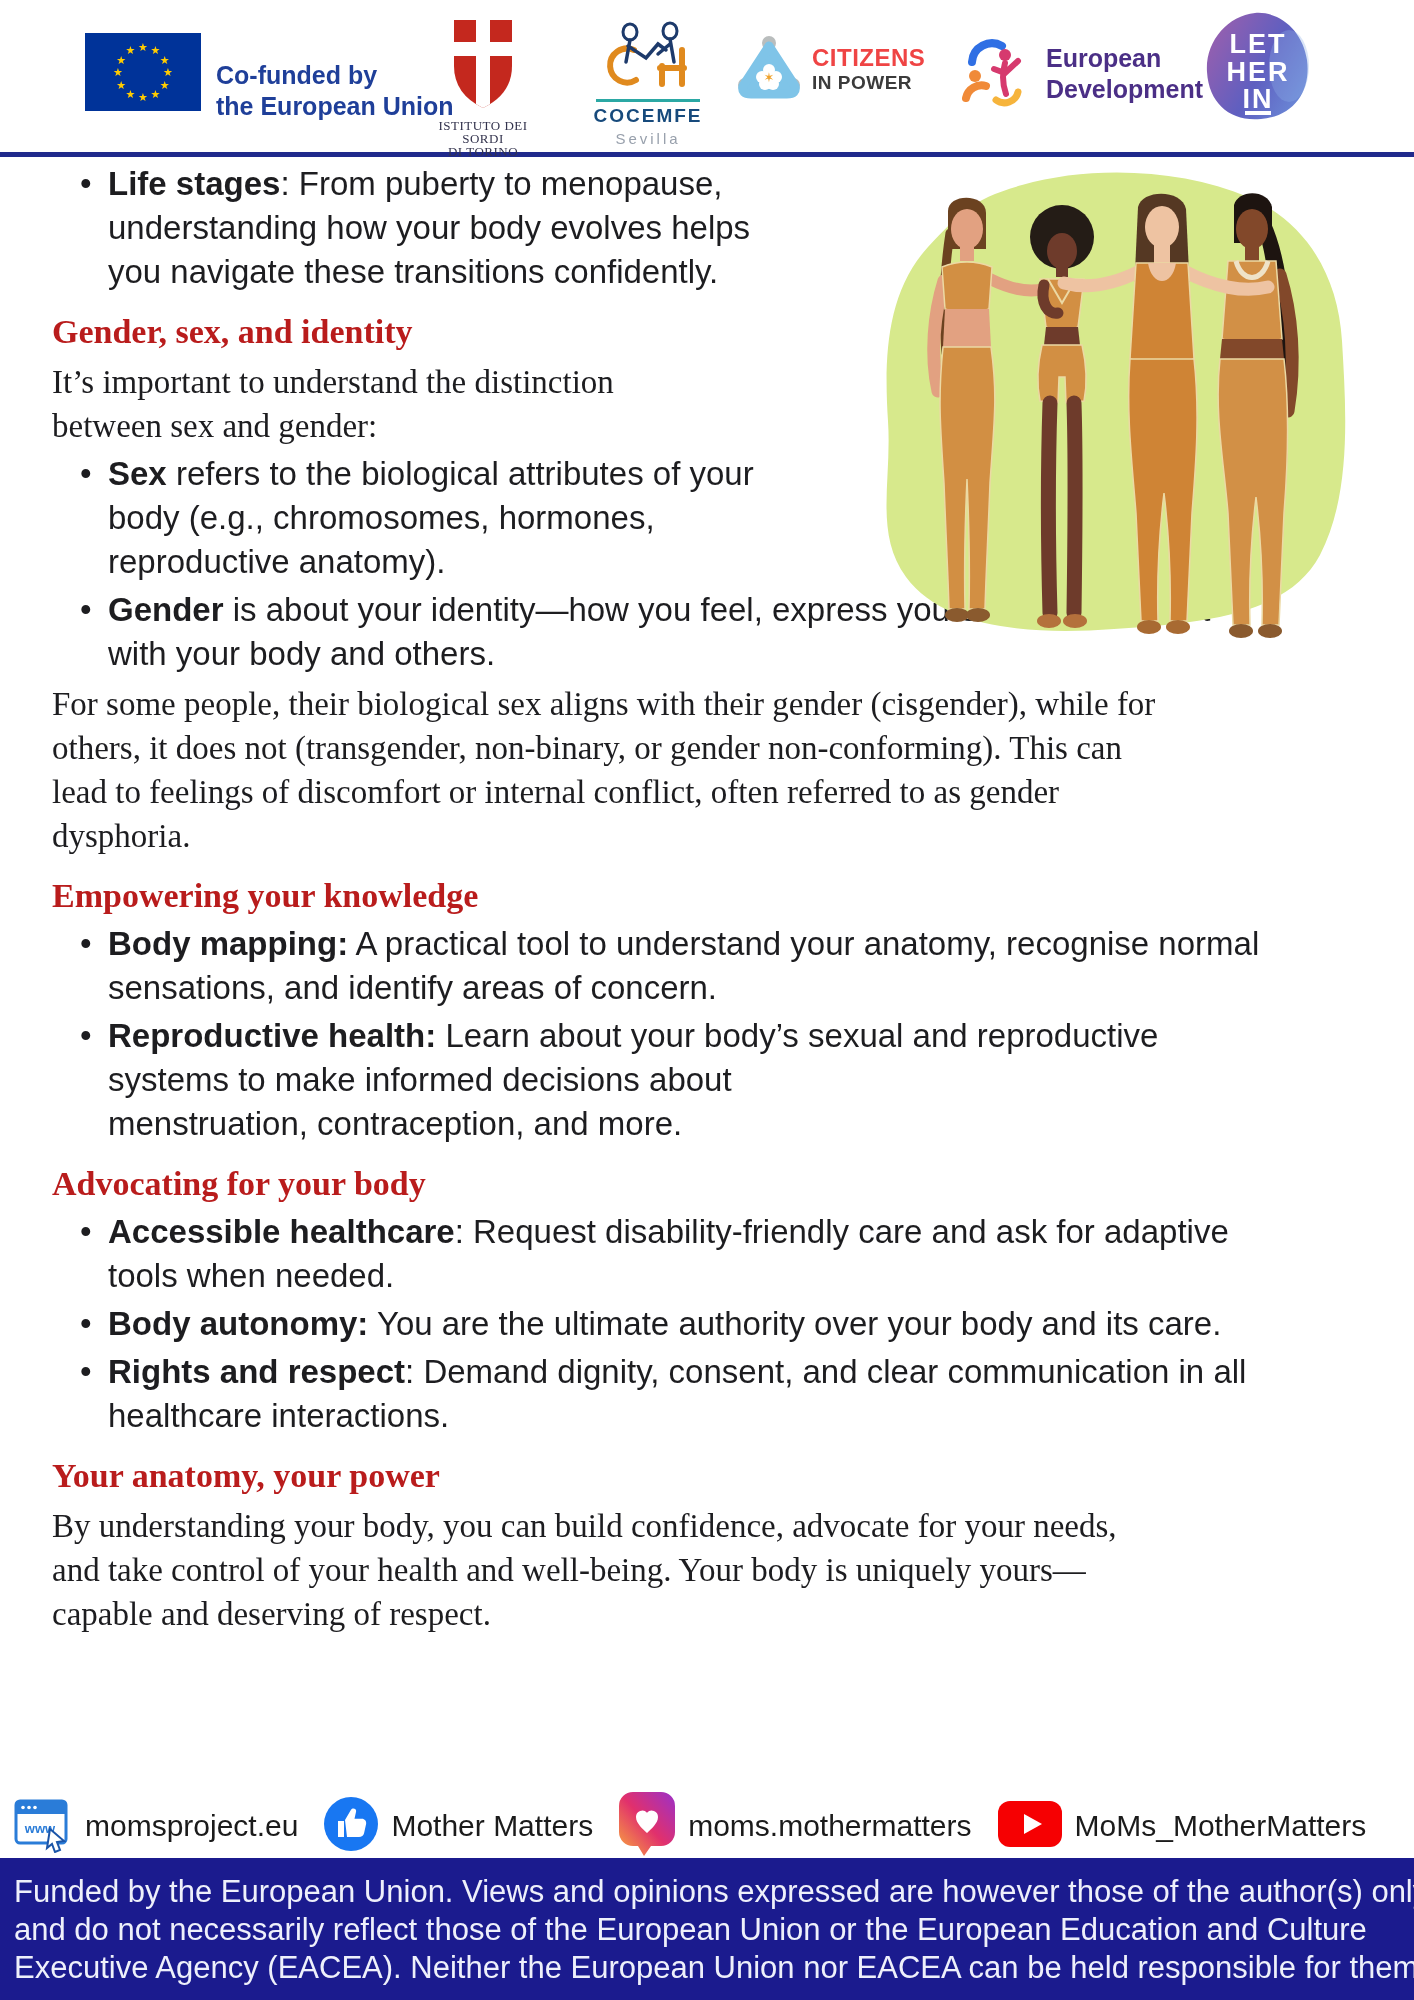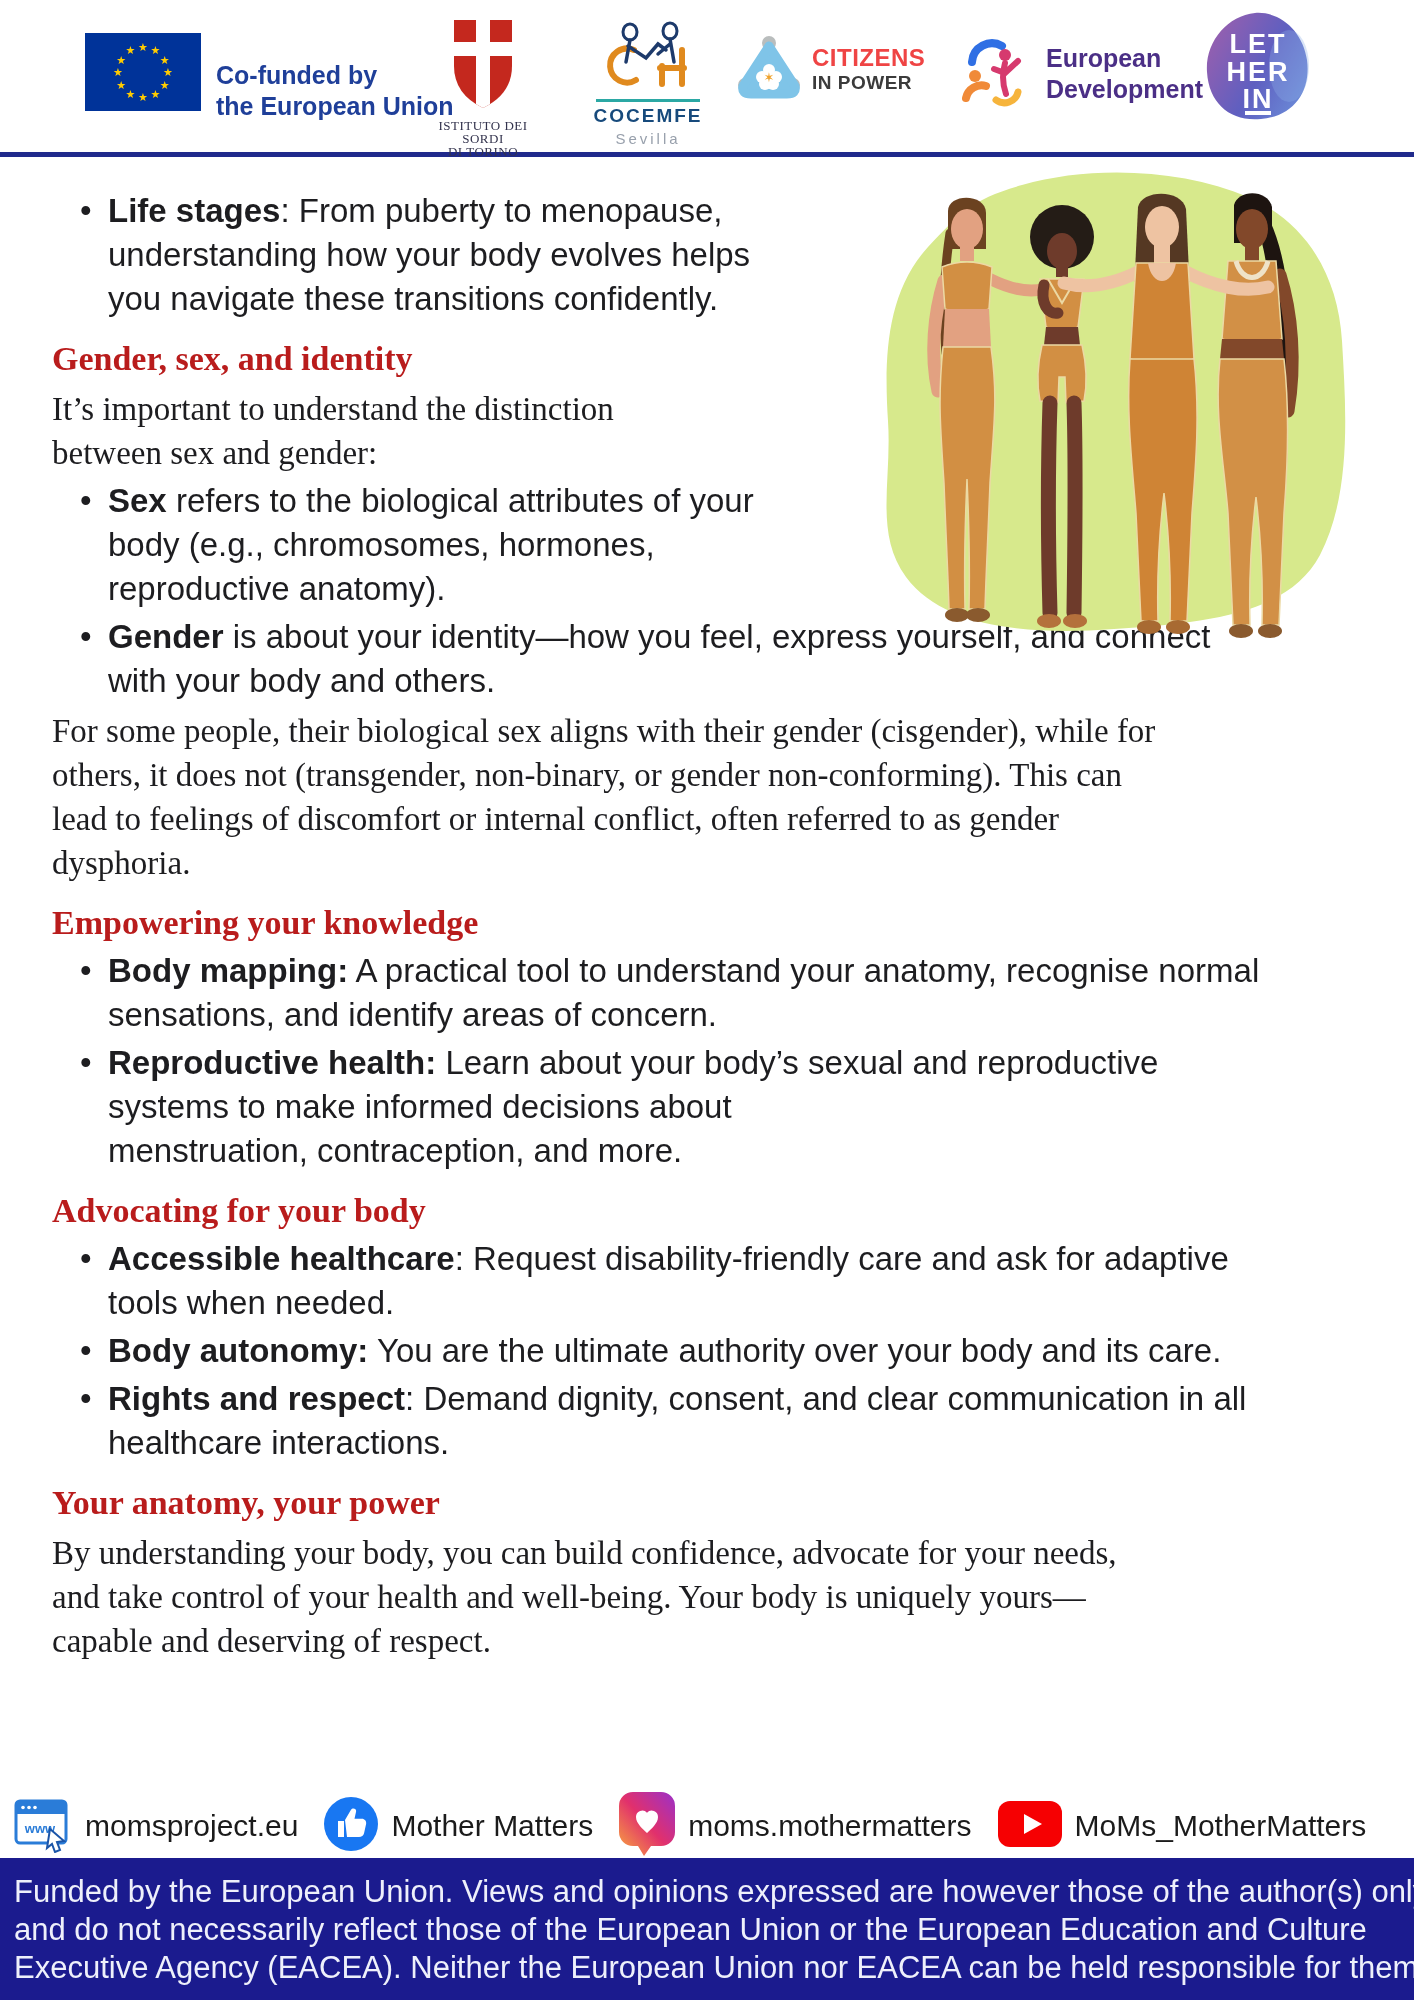--- a/index.html
+++ b/index.html
@@ -21,21 +21,21 @@
   .cip-1{font-size:24px;font-weight:700;color:#ef4444;letter-spacing:.5px;line-height:26px;}
   .cip-2{font-size:19px;font-weight:700;color:#3b3b3b;letter-spacing:.5px;line-height:23px;}
   .logo-ed{left:958px;top:36px;display:flex;align-items:center;gap:16px;}
   .ed-text{font-size:25px;font-weight:600;color:#4b2f86;line-height:31px;}
   .logo-lhi{left:1203px;top:10px;}
 
   .divider{height:5px;background:#202a8c;}
 
   
   main{position:relative;}
-  #article{padding-top:28px;}
+  #article{padding-top:1px;}
   .t-line{font-size:33px;line-height:44px;white-space:nowrap;color:#1d1d20;}
   .p-line{margin-left:52px;font-family:Liberation Serif, serif;}
   .p-first{margin-top:6px;}
   .b-first{margin-left:80px;margin-top:4px;}
   .b-first .dot{display:inline-block;width:28px;color:#1d1d20;}
   .b-cont{margin-left:108px;}
   .lead{font-weight:700;}
   .h-line{margin-left:52px;margin-top:16px;font-size:34px;line-height:44px;font-weight:700;color:#b91c1c;white-space:nowrap;font-family:Liberation Serif, serif;}
   .illustration{position:absolute;left:852px;top:6px;width:505px;height:480px;}
 

